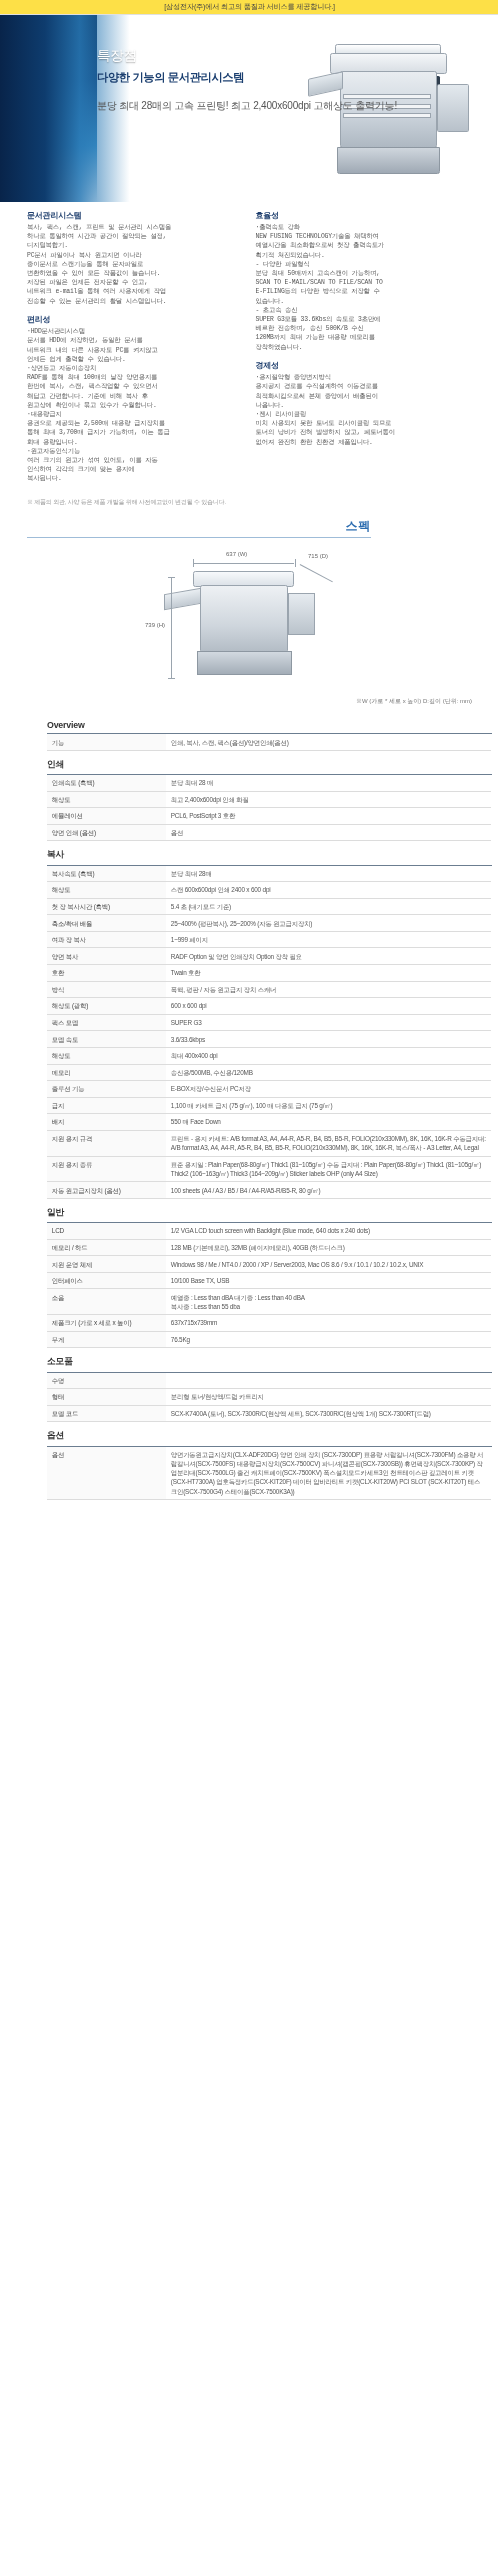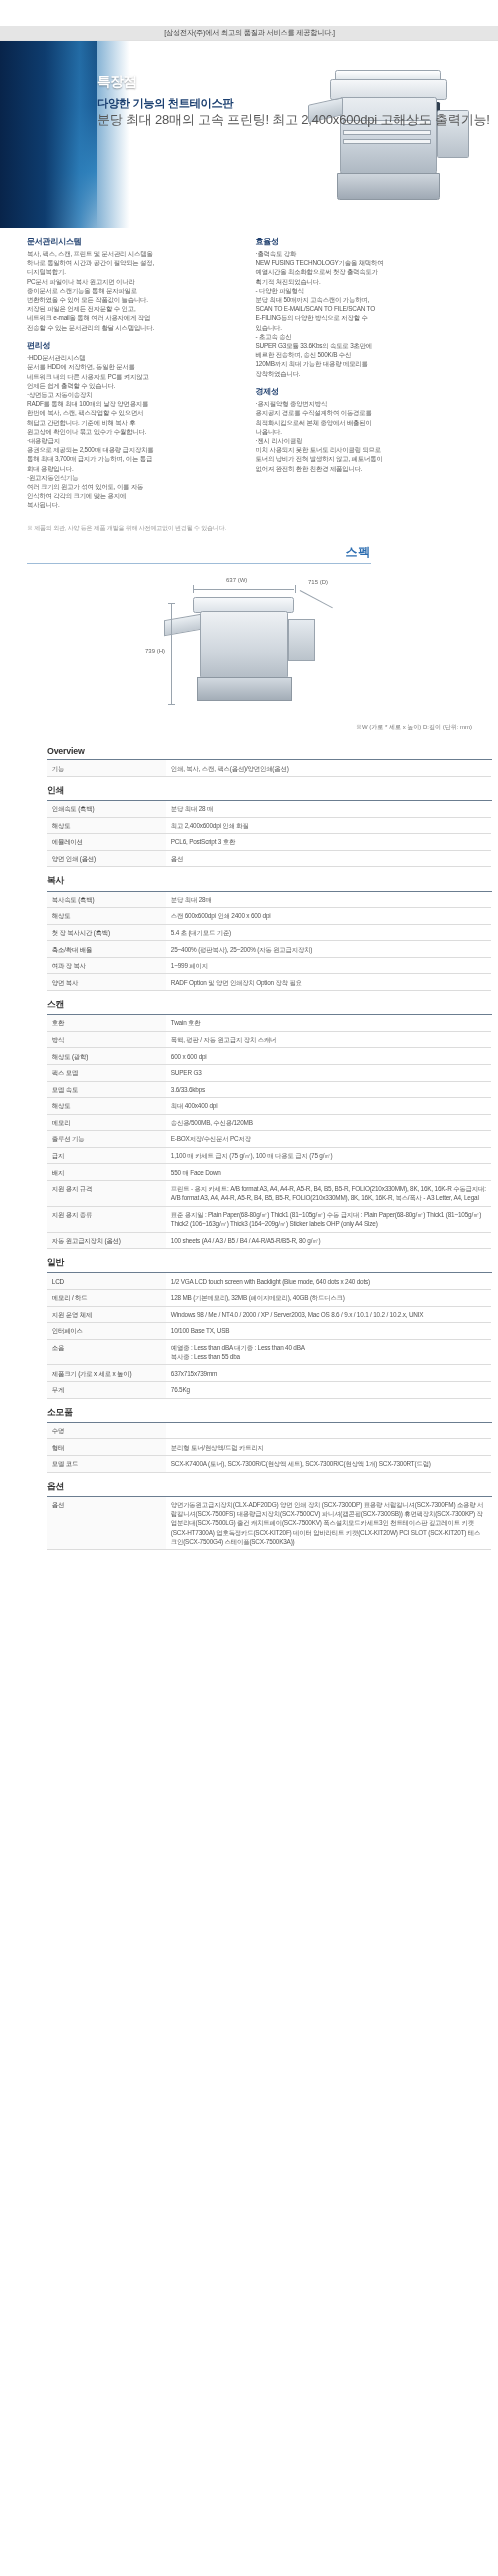--- a/index.html
+++ b/index.html
@@ -13,26 +13,25 @@
     min-height: 2576px;
     position: relative;
     font-size: 7.2px;
     color: #333;
   }
 
   
   .notice-bar {
     width: 499px;
     height: 14.5px;
-    background: #e5e5e5;
+    background: #fde047;
     border-bottom: 0.8px solid #e0e0e0;
     display: flex;
     align-items: center;
     justify-content: center;
-    margin-top: 26px;
   }
   .notice-bar .txt {
     font-size: 7.2px;
     color: #444;
     letter-spacing: -0.2px;
   }
 
   
   .hero {
     position: relative;
@@ -62,37 +61,37 @@
   .hero-band {
     position: absolute;
     left: 0; top: 0;
     width: 499px; height: 187px;
     background: linear-gradient(90deg, rgba(8,36,74,1) 0%, rgba(14,60,110,1) 9%, rgba(40,120,180,0.85) 16%, rgba(255,255,255,0) 26%);
   }
   .hero-title {
     position: absolute;
     left: 97px; top: 32px;
     font-size: 13.7px;
-    font-weight: bold;
+    font-weight: normal;
     color: #ffffff;
     letter-spacing: -0.4px;
     text-shadow: 0 0.8px 1.6px rgba(0,0,0,0.35);
   }
   .hero-sub {
     position: absolute;
     left: 97px; top: 55px;
     font-size: 11.3px;
     font-weight: bold;
     color: #1b3f70;
     letter-spacing: -0.4px;
   }
   .hero-desc {
     position: absolute;
-    left: 97px; top: 74px;
-    font-size: 13px;
+    left: 97px; top: 86px;
+    font-size: 10px;
     line-height: 10.5px;
     color: #555;
     letter-spacing: -0.2px;
   }
   
   .hero-printer {
     position: absolute;
     right: 22.5px; top: 21px;
     width: 169px; height: 145px;
   }
@@ -155,21 +154,21 @@
   }
 
   
   .features {
     width: 499px;
     padding: 8px 27px 4.8px 27px;
     display: flex;
     gap: 14.5px;
   }
   .feat-col { width: 214px; }
-  .feat-block { margin-bottom: 8px; }
+  .feat-block { margin-bottom: 8px; font-family: Liberation Mono, monospace; }
   .feat-h {
     font-size: 8px;
     font-weight: bold;
     color: #1f3f6e;
     margin-bottom: 2.4px;
     letter-spacing: -0.2px;
   }
   .feat-p {
     font-size: 6.4px;
     line-height: 9.2px;
@@ -318,21 +317,21 @@
     <div class="pr-body"></div>
     <div class="pr-tray"></div>
     <div class="pr-tray pr-tray2"></div>
     <div class="pr-tray pr-tray3"></div>
     <div class="pr-base"></div>
     <div class="pr-side"></div>
     <div class="pr-finisher"></div>
   </div>
 
   <div class="hero-title">특장점</div>
-  <div class="hero-sub">다양한 기능의 천트테이스판</div>
+  <div class="hero-sub">다양한 기능의 문서관리시스템</div>
   <div class="hero-desc">분당 최대 28매의 고속 프린팅! 최고 2,400x600dpi 고해상도 출력기능!</div>
 </div>
 
 <div class="features">
   <div class="feat-col">
     <div class="feat-block">
       <div class="feat-h">문서관리시스템</div>
       <div class="feat-p">복사, 팩스, 스캔, 프린트 및 문서관리 시스템을
 하나로 통일하여 시간과 공간이 절약되는 설정,
 디지털복합기.
@@ -479,21 +478,20 @@
         <tr>
           <td class="k">여과 장 복사</td>
           <td class="v">1~999 페이지</td>
         </tr>
         <tr>
           <td class="k">양면 복사</td>
           <td class="v">RADF Option 및 양면 인쇄장치 Option 장착 필요</td>
         </tr>
       </tbody>
     </table>
-    <div class="tbl-title">스캔</div>
     <table class="spec">
       <tbody>
         <tr>
           <td class="k">호환</td>
           <td class="v">Twain 호환</td>
         </tr>
         <tr>
           <td class="k">방식</td>
           <td class="v">폭핵, 평판 / 자동 원고급지 장치 스캐너</td>
         </tr>

